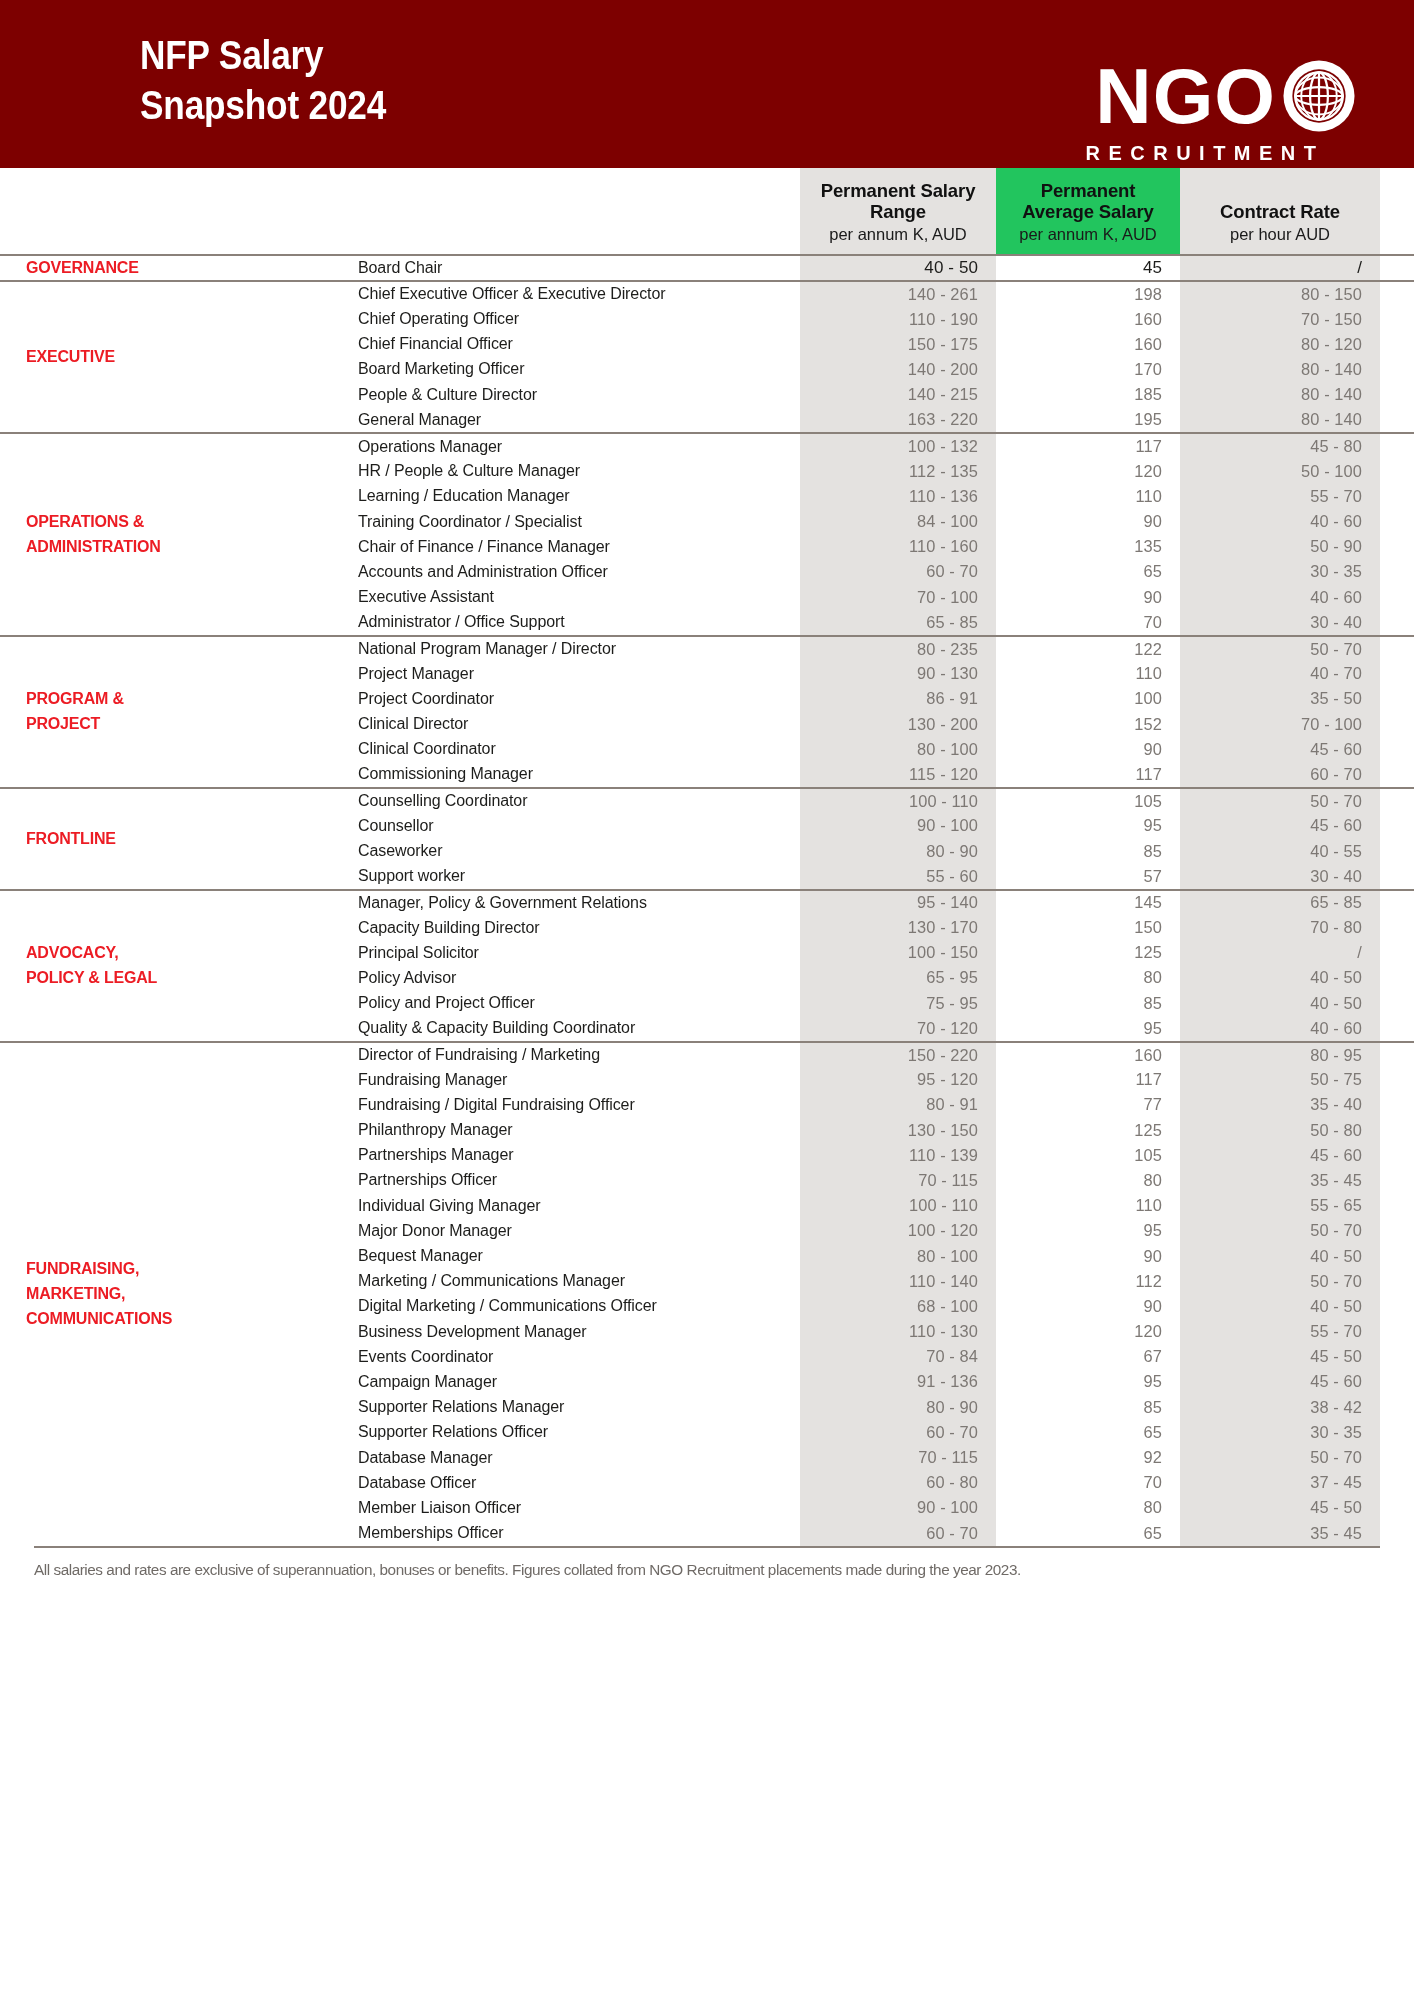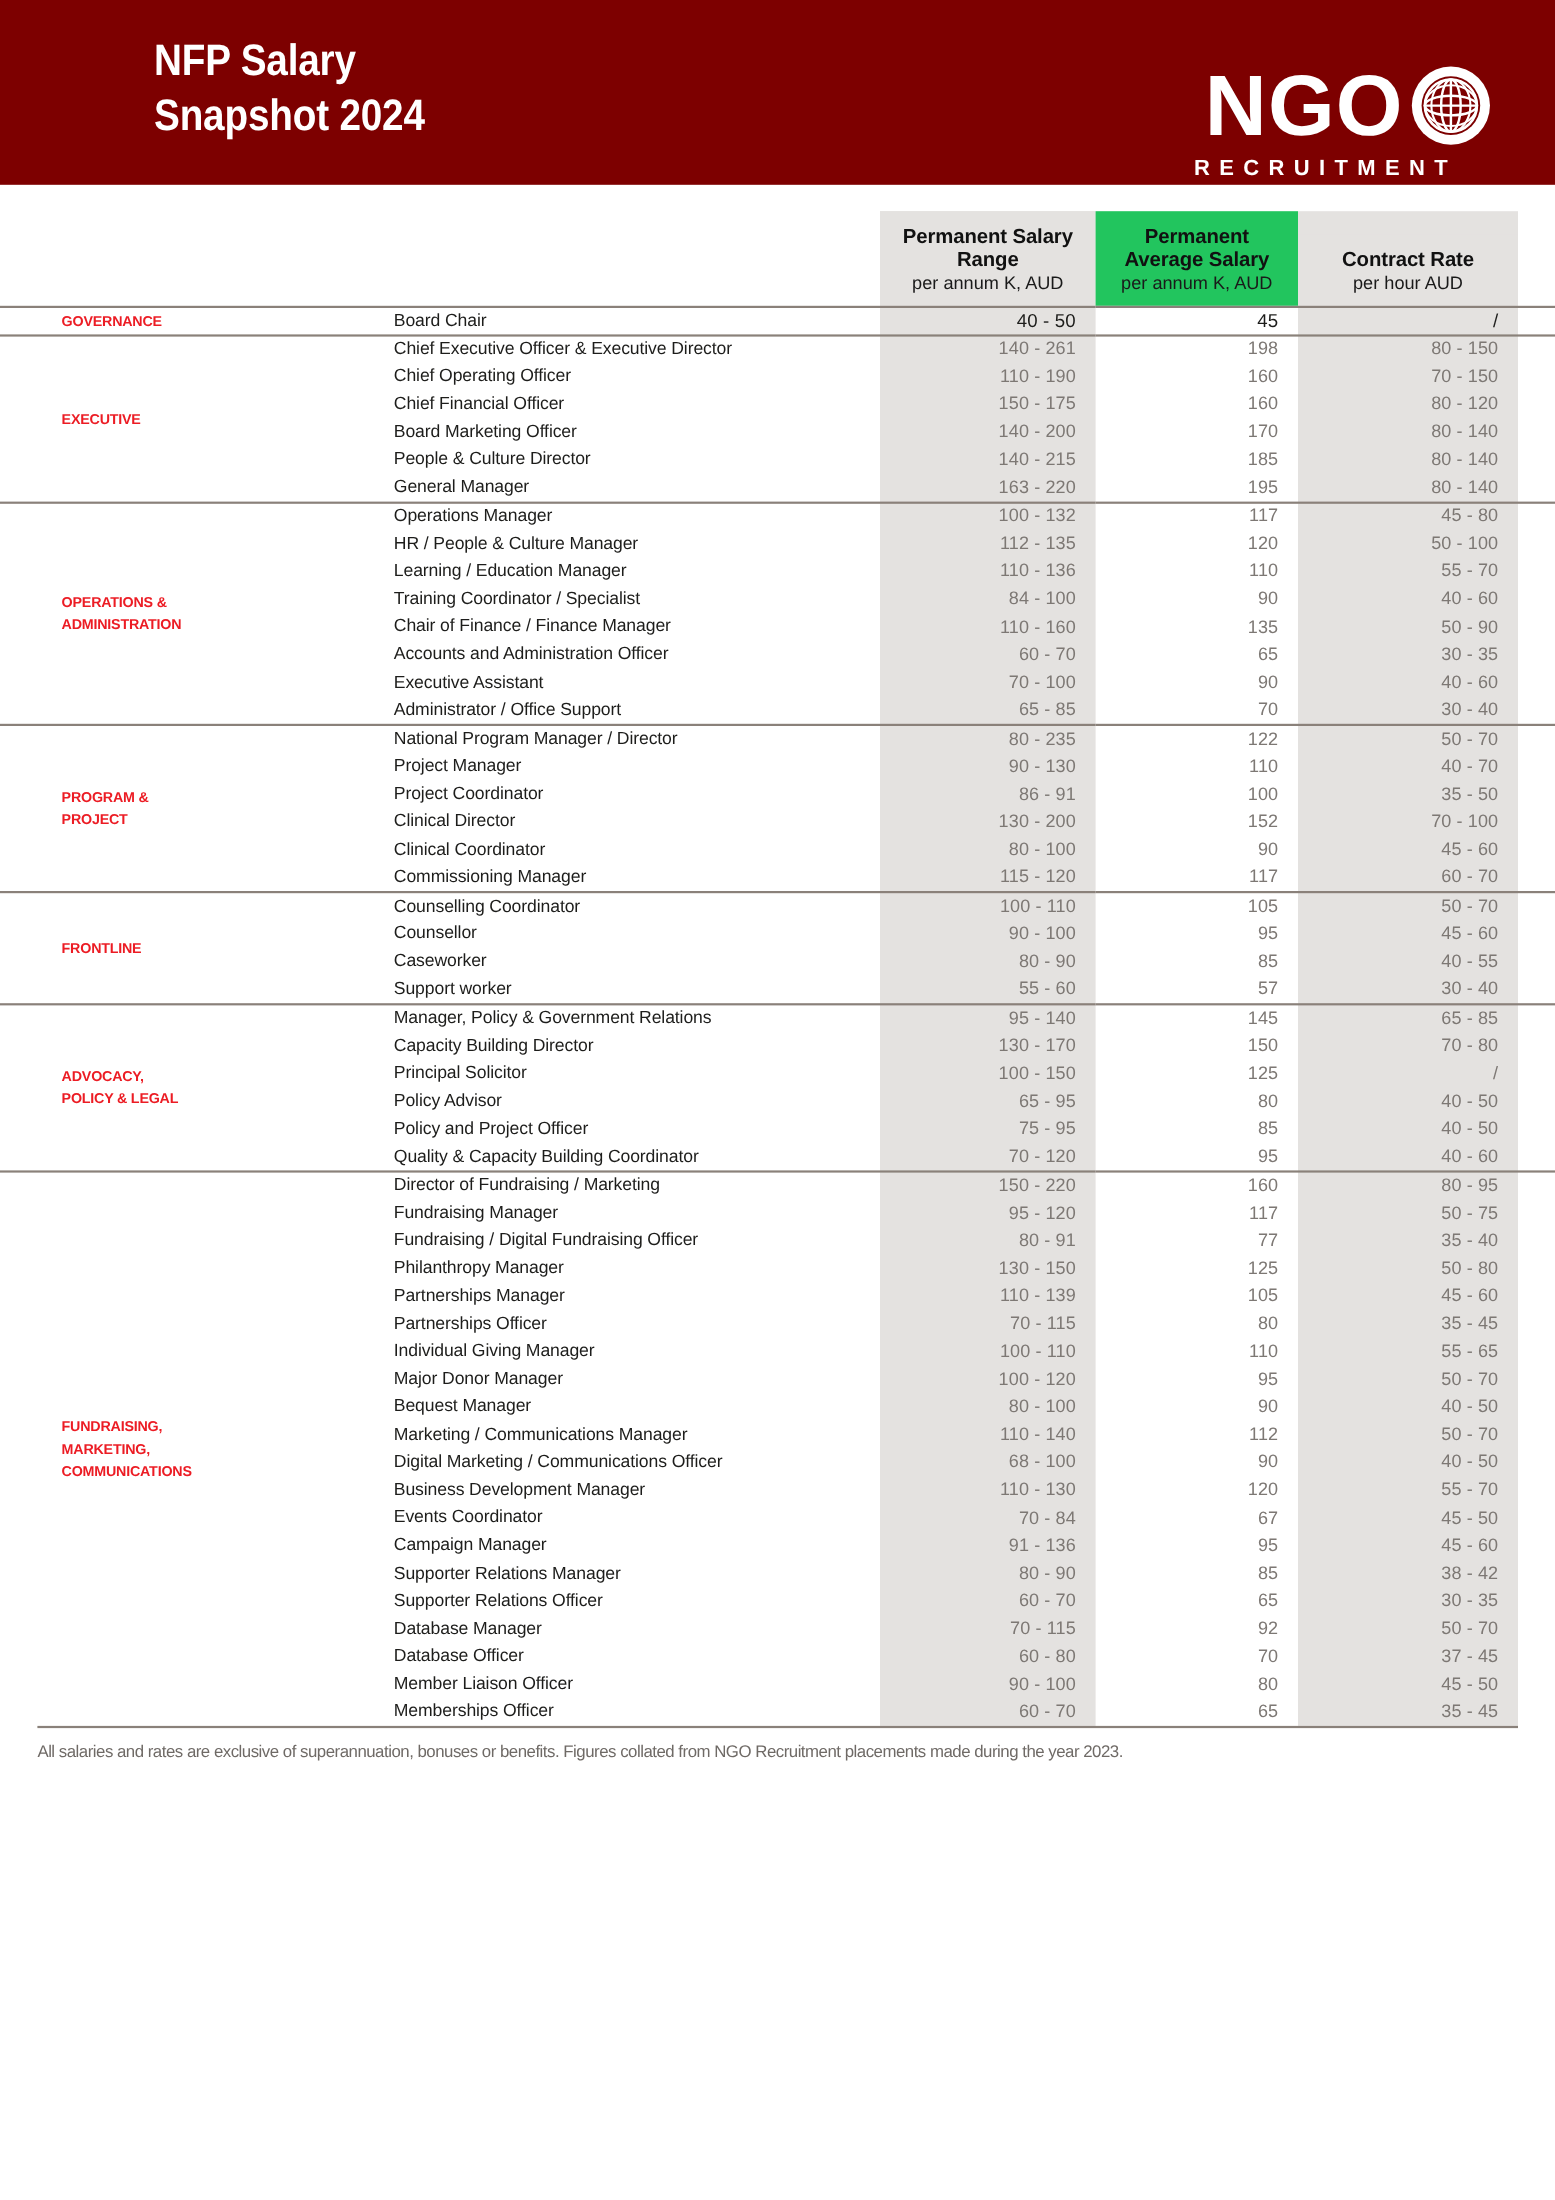--- a/index.html
+++ b/index.html
@@ -78,21 +78,20 @@
     letter-spacing: 8.5px;
     padding-right: 2px;
     margin-top: 6px;
     font-family: "Liberation Sans", sans-serif;
   }
 
   
   .table-wrap {
     position: relative;
     width: 1312px;
-    margin-top: 24px;
   }
 
   
   .stripe {
     position: absolute;
     top: 0;
     bottom: 0;
     background: #e4e2e0;
     z-index: 0;
   }
@@ -146,24 +145,24 @@
     padding: 0;
     height: 25.2px;
     vertical-align: middle;
     font-size: 16.2px;
     color: #6a6561;
     font-family: "Liberation Sans", sans-serif;
   }
   td.cat {
     position: relative;
     vertical-align: middle;
-    padding-left: 56px;
+    padding-left: 26px;
     color: #ec1c24;
     font-weight: 800;
-    font-size: 13px;
+    font-size: 16px;
     line-height: 1.55;
     letter-spacing: -0.2px;
     white-space: nowrap;
   }
   td.cat span { display: block; }
   td.role {
     padding-left: 18px;
     color: #1d1d1b;
     font-size: 16px;
     white-space: nowrap;

